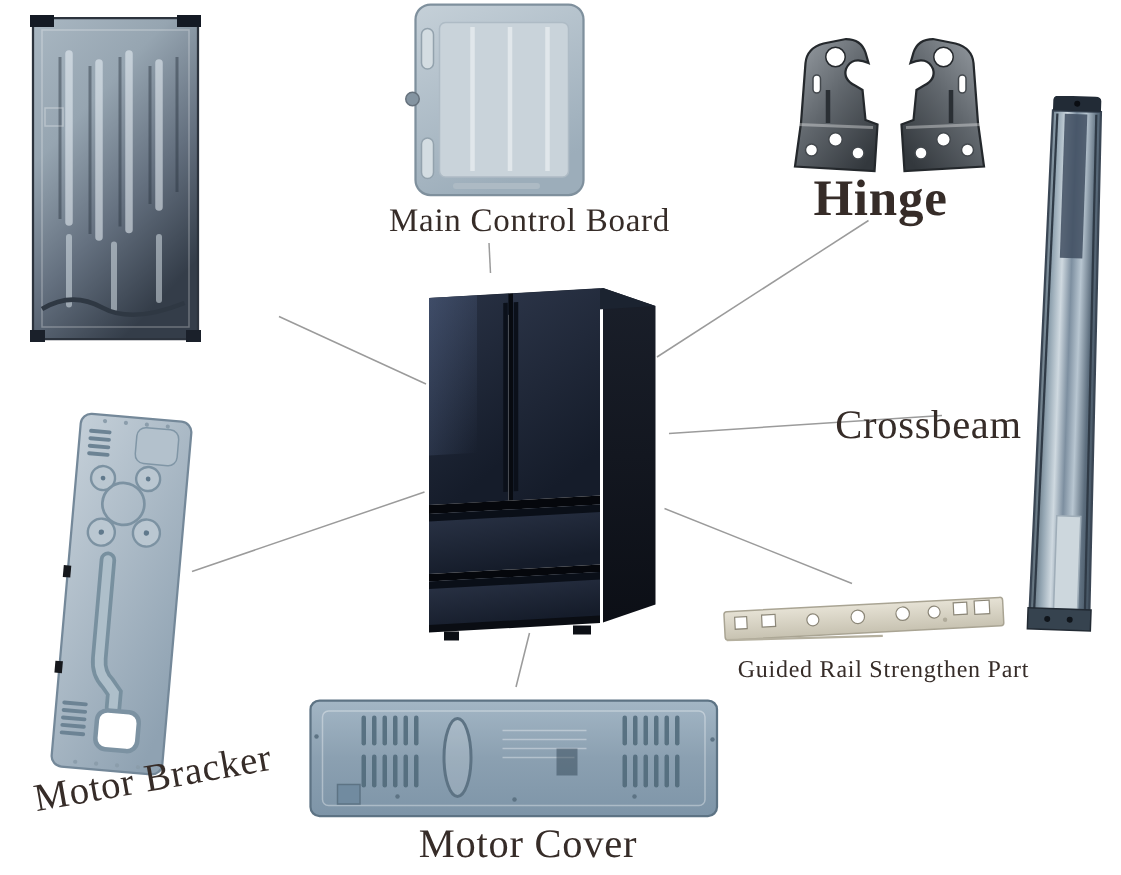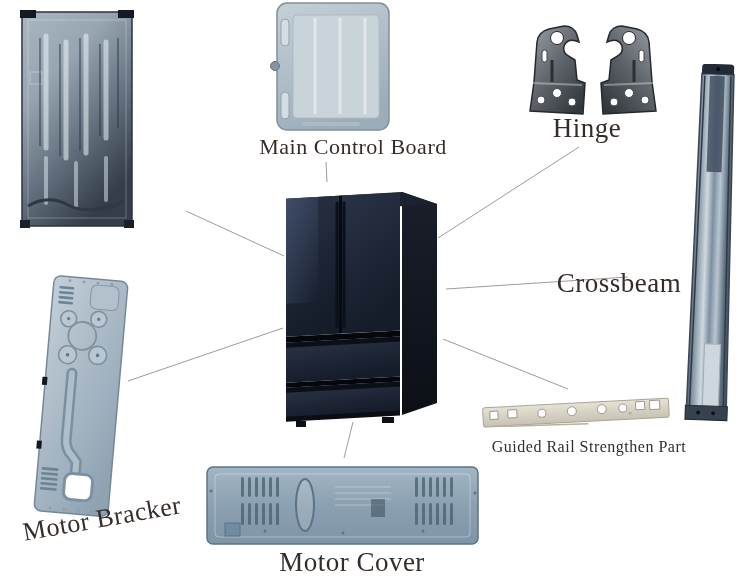--- a/index.html
+++ b/index.html
@@ -317,21 +317,21 @@
           <circle cx="220" cy="70" r="1.5"></circle>
         <circle cx="8" cy="30" r="1.5"></circle>
           <circle cx="272" cy="32" r="1.5"></circle>
       </g>
     </svg>
   </div>
 
 
   <div class="plabel" style="left:234px;top:135px;width:238px;font-size:22px;">Main Control Board</div>
 
-  <div class="plabel" style="left:538px;top:114px;width:98px;font-size:27px;">Hinge</div>
+  <div class="plabel" style="left:538px;top:114px;width:98px;font-size:34px;font-weight:bold;">Hinge</div>
 
   <div class="plabel" style="left:550px;top:237px;width:138px;font-size:27px;margin-top:32px;">Crossbeam</div>
 
   <div class="plabel" style="left:431px;top:438px;width:316px;font-size:16px;">Guided Rail Strengthen Part</div>
 
   <div class="plabel" style="left:266px;top:548px;width:172px;font-size:27px;text-align:center;">Motor Cover</div>
 
   <div class="plabel" style="left:8px;top:505px;width:188px;font-size:26px;transform:rotate(-10deg);transform-origin:50% 50%;">Motor Bracker</div>
 
 </div>

